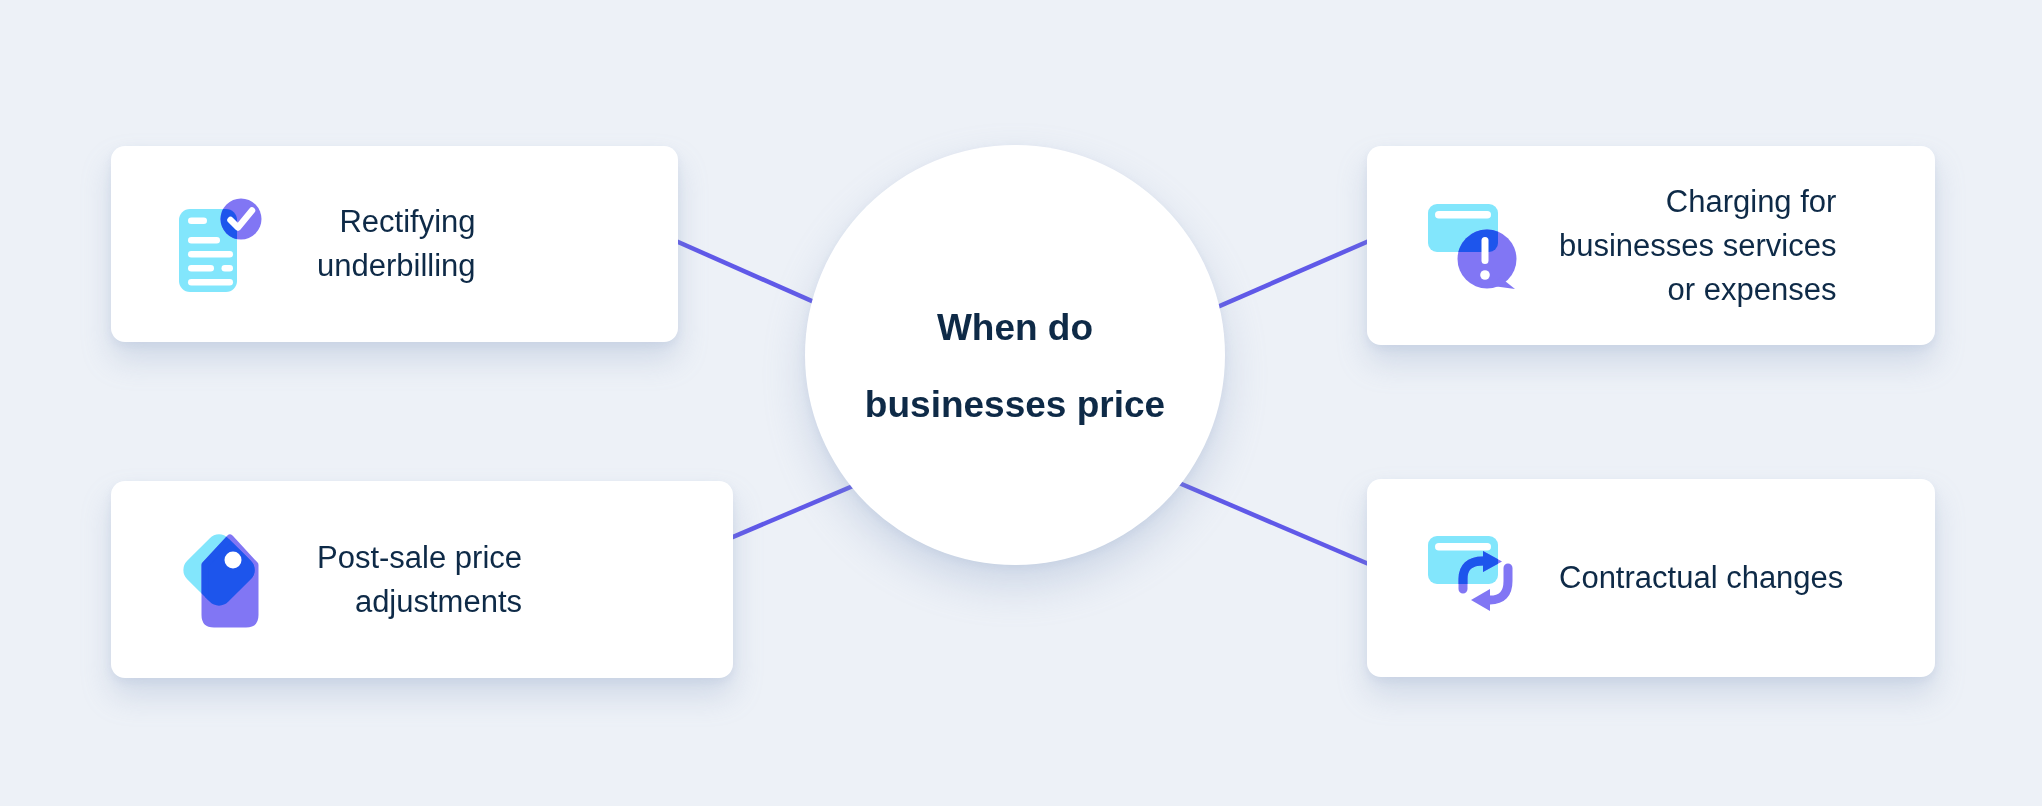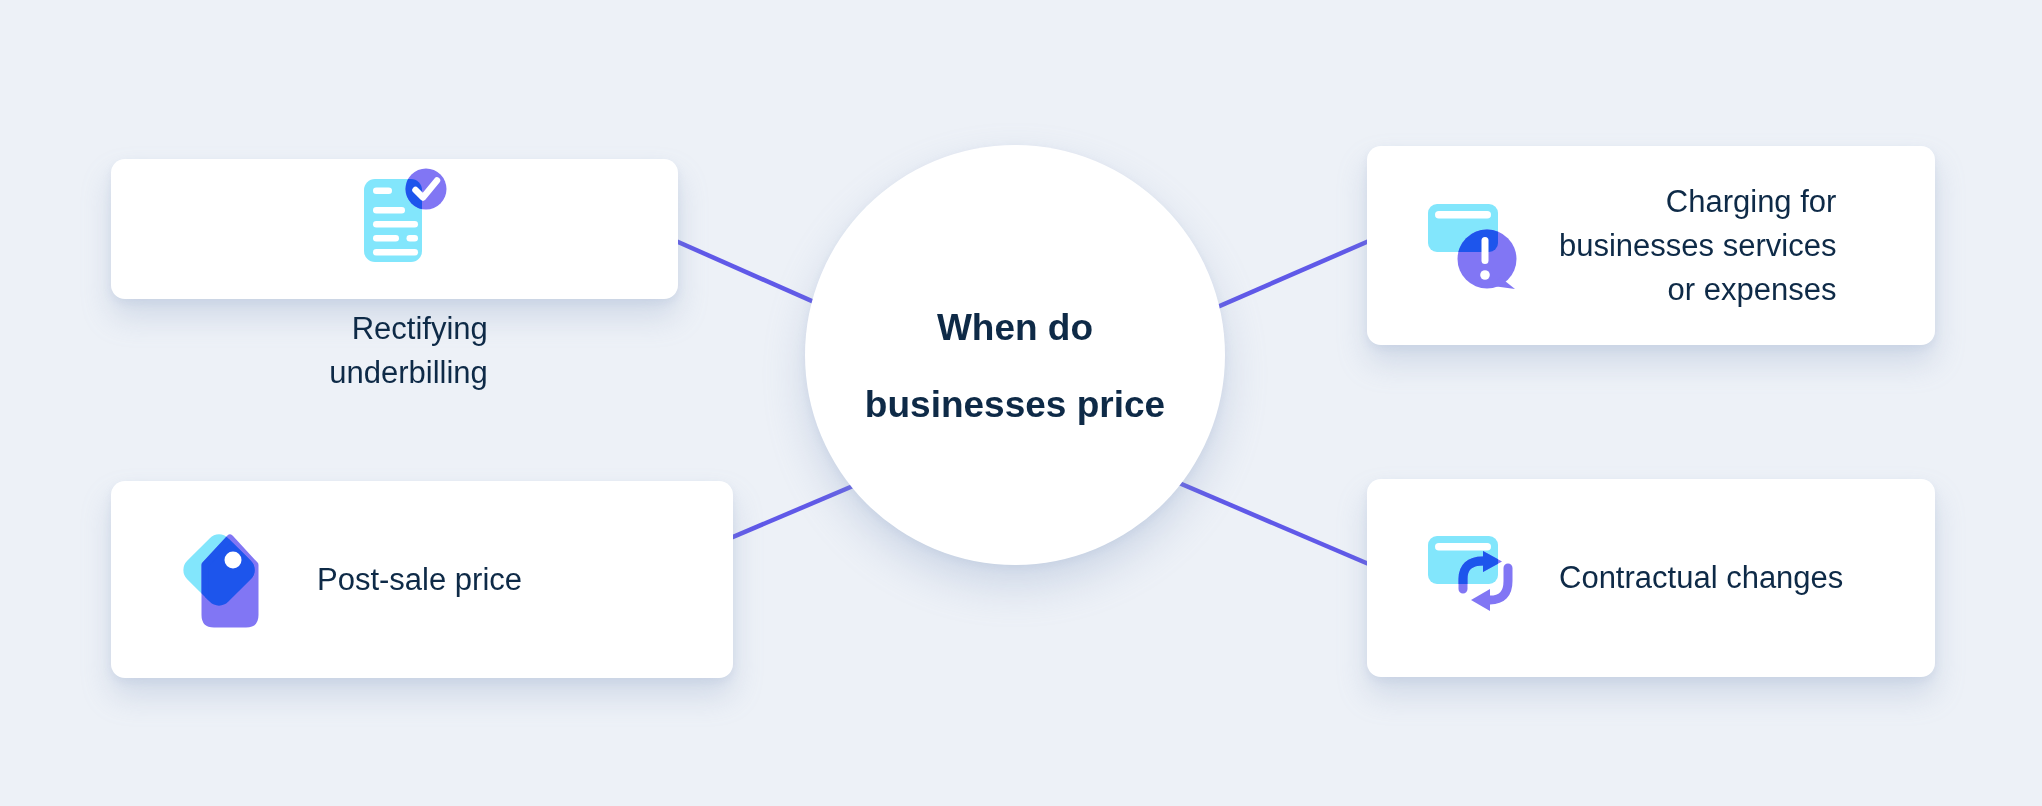--- a/index.html
+++ b/index.html
@@ -14,21 +14,21 @@
   .card{
     position:absolute;
     background:#ffffff;
     border-radius:14px;
     box-shadow:0 18px 30px rgba(136,158,195,.28), 0 4px 8px rgba(136,158,195,.14);
     display:flex;align-items:center;
     box-sizing:border-box;
   }
   .card--left{padding:0 30px 0 58px;gap:38px;}
   .card--right{padding:0 26px 0 48px;gap:34px;}
-  .card--tl{left:111px;top:159px;width:567px;height:140px;flex-direction:column;}
+  .card--tl{left:111px;top:146px;width:567px;height:196px;}
   .card--bl{left:111px;top:481px;width:622px;height:197px;}
   .card--tr{left:1367px;top:146px;width:568px;height:199px;}
   .card--br{left:1367px;top:479px;width:568px;height:198px;}
   .icon{width:110px;height:110px;flex:0 0 auto;}
   .label{
     font-size:31px;line-height:44px;
     color:#0e2a47;font-weight:400;text-align:right;
   }
   .label .line{display:block;}
   .hub{
@@ -90,20 +90,21 @@
         <rect x="21" y="16" width="58" height="58" rx="13" transform="rotate(-45 50 45)"></rect>
       </clipPath>
         </defs>
       <rect x="21" y="16" width="58" height="58" rx="13" transform="rotate(-45 50 45)" fill="#82e6fc"></rect>
       <path d="M61 13 L86 40 V90 Q86 99 77 99 H45 Q36 99 36 90 V40 Z" fill="#8176f4" stroke="#8176f4" stroke-width="7" stroke-linejoin="round"></path>
       <path d="M61 13 L86 40 V90 Q86 99 77 99 H45 Q36 99 36 90 V40 Z" fill="#1d55ec" stroke="#1d55ec" stroke-width="7" stroke-linejoin="round" clip-path="url(#clip-backtag)"></path>
       <circle cx="64" cy="35" r="8.5" fill="#ffffff"></circle>
     </svg>
     <div class="label">
       <span class="line">Post-sale price</span>
+      <span class="line">adjustments</span>
     </div>
   </div>
 
   <div class="hub">
     <div class="hub-title">
       <span class="line">When do</span>
       <span class="line">businesses price</span>
     </div>
   </div>
 

